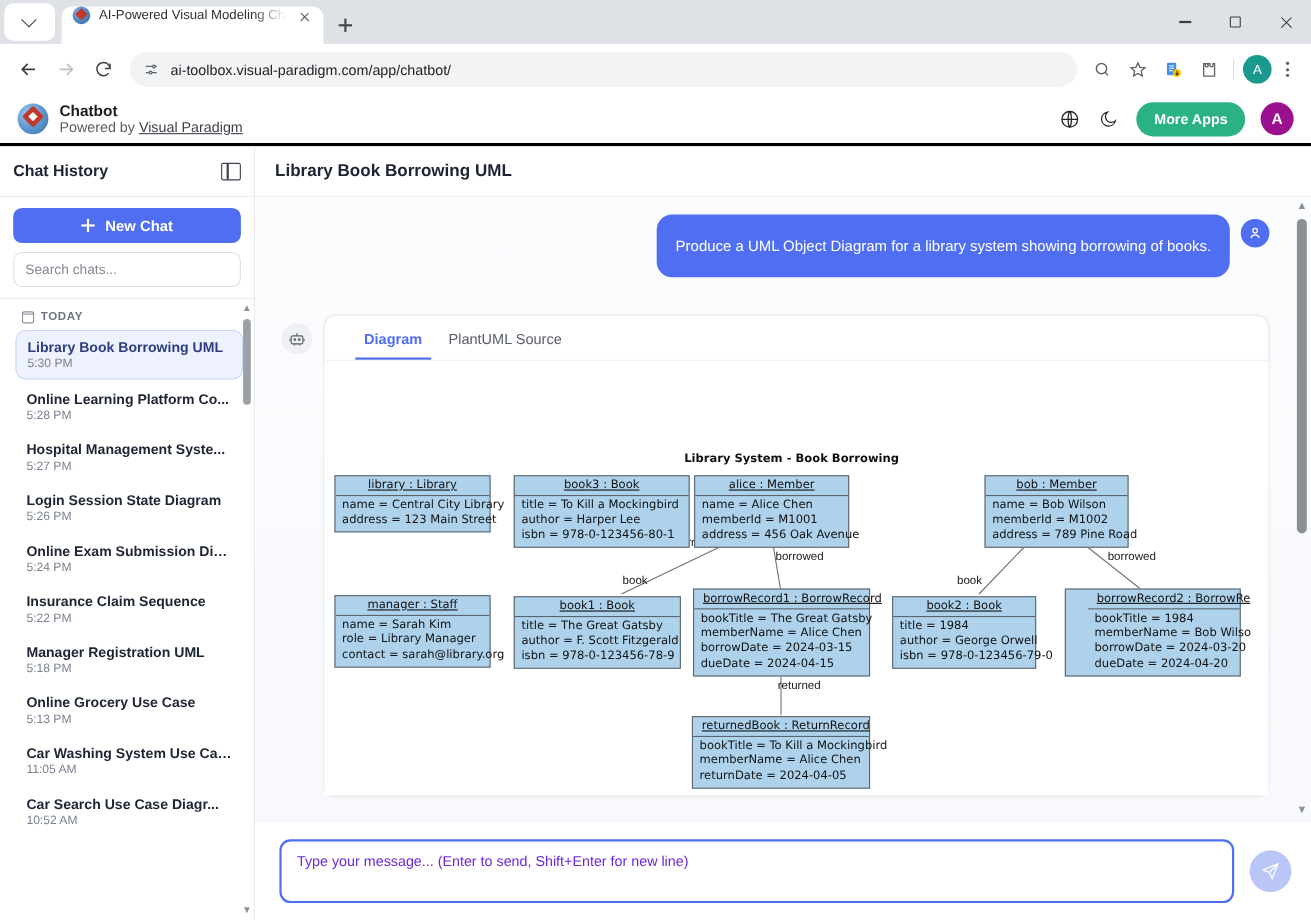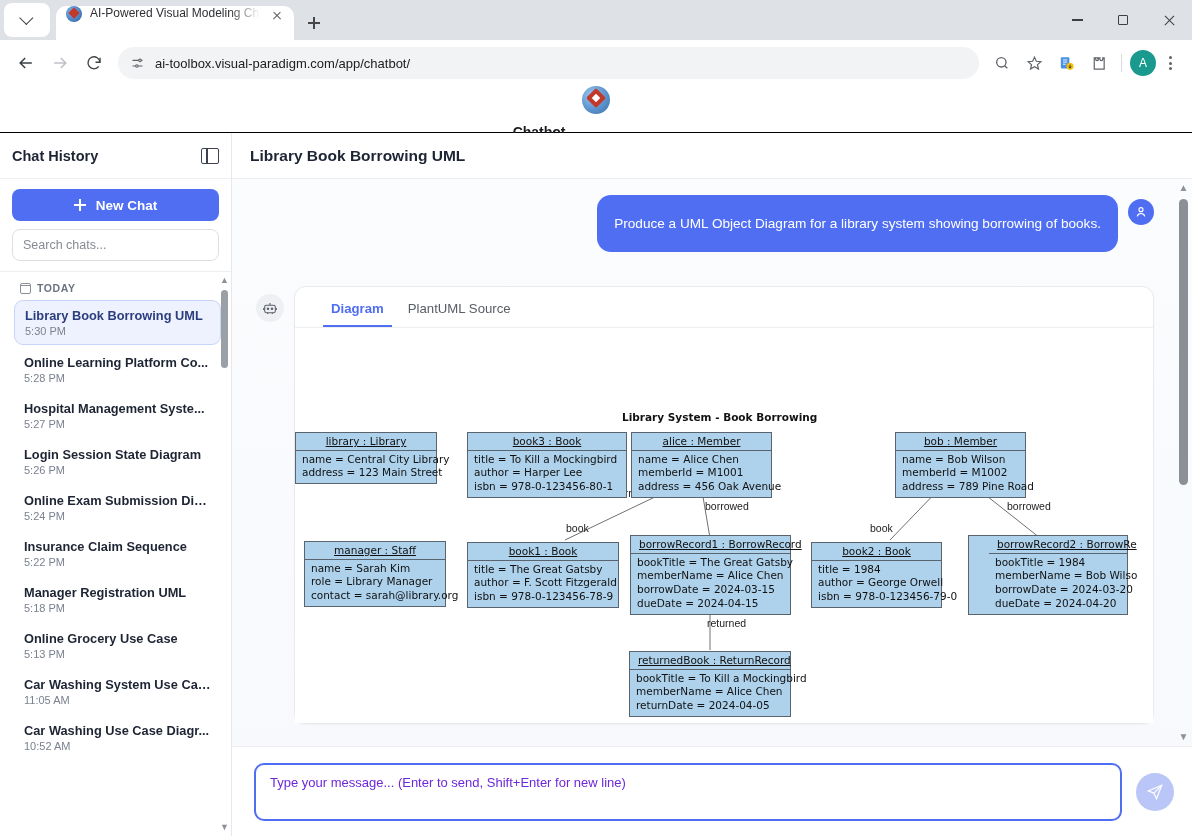--- a/index.html
+++ b/index.html
@@ -80,22 +80,22 @@
   .omni-ic { width: 30px; height: 30px; display: flex; align-items: center; justify-content: center; }
   .vdivider { width: 1px; height: 18px; background: #dadce0; margin: 0 6px; }
   .profile-av { width: 26px; height: 26px; border-radius: 50%; background: #1a9a8e;
     color: #fff; font-size: 12px; display: flex; align-items: center; justify-content: center; }
   .kebab { width: 24px; height: 24px; display: flex; flex-direction: column;
     align-items: center; justify-content: center; gap: 2.4px; }
   .kebab i { width: 3px; height: 3px; background: #5f6368; border-radius: 50%; display: block; }
 
   
   .app-header {
-    height: 47px; background: #fff; border-bottom: 1px solid #000000;
-    display: flex; align-items: center; padding: 0 16px; gap: 10px; flex-direction: column;
+    height: 47px; background: #fff; border-bottom: 3px solid #000000;
+    display: flex; align-items: center; padding: 0 16px; gap: 10px;
   }
   .vp-logo { width: 28px; height: 28px; border-radius: 50%;
     background: radial-gradient(circle at 35% 33%, #9cc6ef 0%, #5b93cd 55%, #3a6fa8 100%);
     position: relative; flex: 0 0 28px; }
   .vp-logo::after { content: ""; position: absolute; left: 7px; top: 5px; width: 14px; height: 14px;
     background: #c0392b; transform: rotate(45deg); border-radius: 2px;
     box-shadow: inset 0 0 0 2.5px #c0392b; }
   .vp-logo::before { content: ""; position: absolute; left: 11px; top: 9px; width: 6px; height: 6px;
     background: #fff; transform: rotate(45deg); z-index: 2; }
   .brand-txt { line-height: 1.15; }
@@ -379,21 +379,21 @@
         </div>
         <div class="chat-item">
           <div class="ci-title">Online Grocery Use Case</div>
           <div class="ci-time">5:13 PM</div>
         </div>
         <div class="chat-item">
           <div class="ci-title">Car Washing System Use Case</div>
           <div class="ci-time">11:05 AM</div>
         </div>
         <div class="chat-item">
-          <div class="ci-title">Car Washing Use Case Diagr...</div>
+          <div class="ci-title">Car Search Use Case Diagr...</div>
           <div class="ci-time">10:52 AM</div>
         </div>
       </div>
       <div class="sb-track">
         <div class="sb-arrow up">▲</div>
         <div class="sb-thumb"></div>
         <div class="sb-arrow down">▼</div>
       </div>
     </div>
   </div>
@@ -451,21 +451,21 @@
                 </svg>
 
                 <div class="edge-lbl" style="left:318px; top:159px;">borrows</div>
                 <div class="edge-lbl" style="left:410px; top:172px;">borrowed</div>
                 <div class="edge-lbl" style="left:271px; top:194px;">book</div>
                 <div class="edge-lbl" style="left:602px; top:159px;">borrows</div>
                 <div class="edge-lbl" style="left:712px; top:172px;">borrowed</div>
                 <div class="edge-lbl" style="left:575px; top:194px;">book</div>
                 <div class="edge-lbl" style="left:412px; top:289px;">returned</div>
 
-                <div class="obj" style="left:0; top:104px; width:142px;">
+                <div class="obj" style="left:9px; top:104px; width:142px;">
                   <div class="obj-hd">library : Library</div>
                   <div class="obj-bd">
                     <div>name = Central City Library</div>
                     <div>address = 123 Main Street</div>
                   </div>
                 </div>
 
                 <div class="obj" style="left:172px; top:104px; width:160px;">
                   <div class="obj-hd">book3 : Book</div>
                   <div class="obj-bd">

